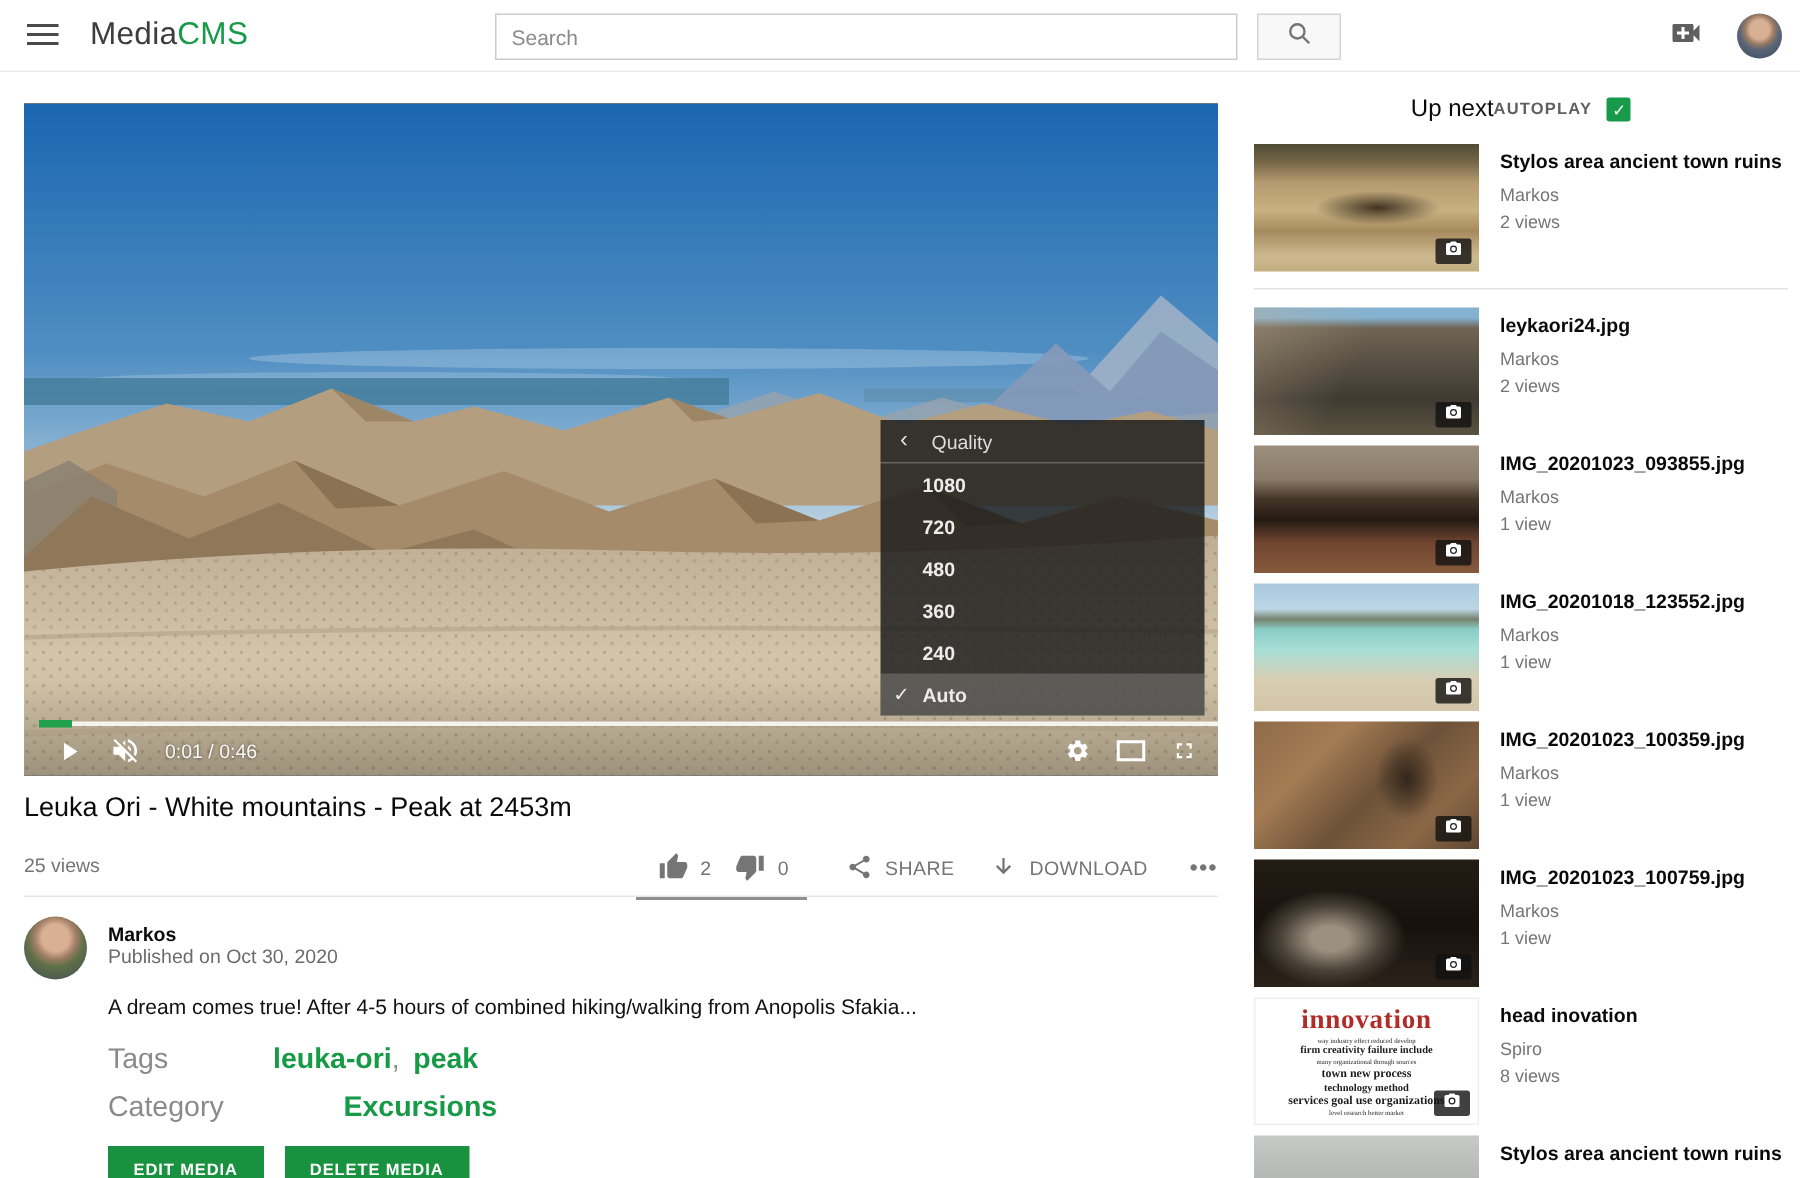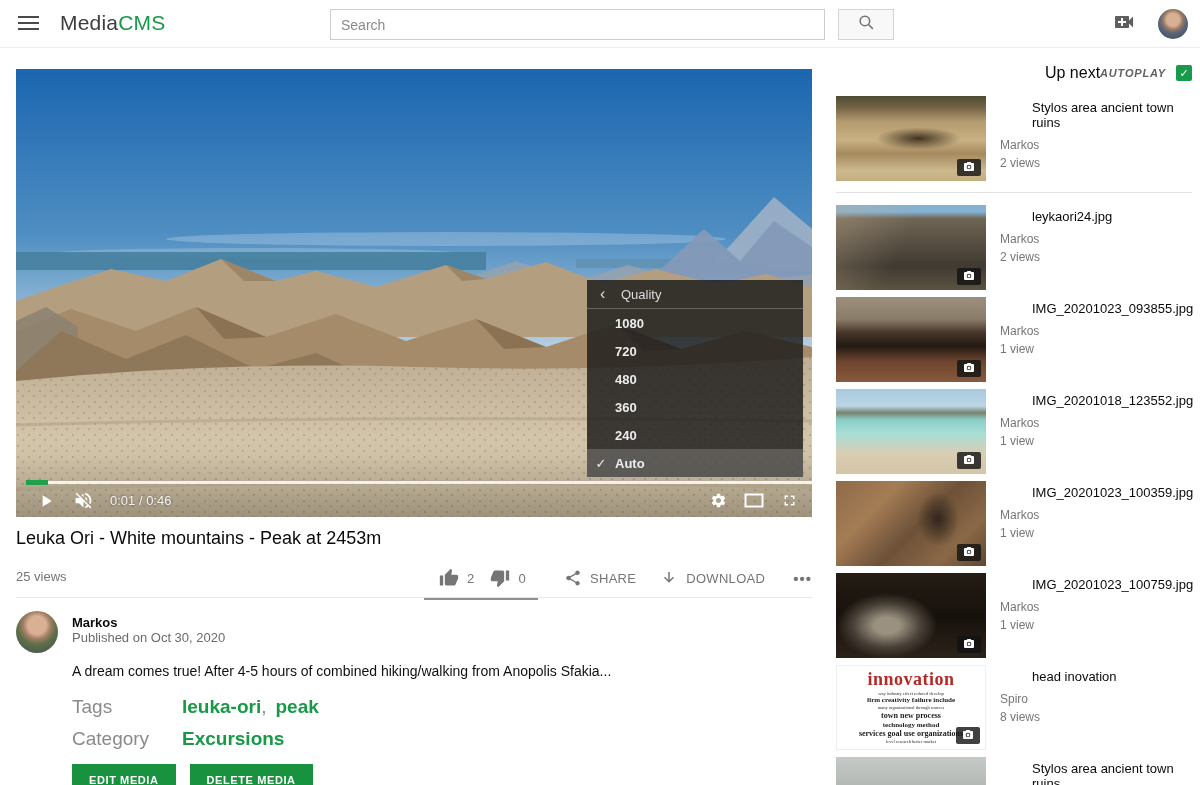--- a/index.html
+++ b/index.html
@@ -72,45 +72,45 @@
   .author-avatar { width:42px; height:42px; border-radius:50%; flex:none; cursor:pointer;
     background: radial-gradient(circle at 50% 34%, #d9b094 0 26%, #a07d64 40%, #607048 55%, #3c4b56 100%); }
   .author-meta { margin-left:14px; padding-top:4px; }
   .author-name { font-size:13px; font-weight:bold; color:#0a0a0a; }
   .published { font-size:13px; color:#6b6b6b; margin-top:0; }
   .description { position:absolute; left:72px; top:663px; width:640px; font-size:14px; color:#111; }
 
   .kv-row { position:absolute; left:72px; font-size:19px; display:flex; }
   .kv-label { width:110px; color:#8a8a8a; }
   .kv-tags { top:696px; }
-  .kv-cat { top:728px; }
+  .kv-cat { top:728px;gap:47px; }
   .green-link { color:#169a46; font-weight:600; cursor:pointer; text-decoration:none; }
   .tag-sep { color:#8a8a8a; margin-right:9px; }
 
   .btn-row { position:absolute; left:72px; top:764px; display:flex; gap:14px; }
   .g-btn { background:#18923e; color:#fff; border:none; font-family:inherit; font-size:11px; font-weight:bold;
     letter-spacing:.6px; padding:10px 17px; cursor:pointer; }
 
   
   .sidebar { position:absolute; left:836px; top:60px; width:356px; }
-  .sb-header { height:26px; display:flex; align-items:center; justify-content:flex-end; margin-bottom:10px; }
+  .sb-header { height:26px; display:flex; align-items:center; justify-content:center; margin-bottom:10px; }
   .sb-title { font-size:16px; color:#0a0a0a; }
-  .autoplay { display:flex; align-items:center; gap:10px;font-style:italic; }
+  .autoplay { display:flex; align-items:center; gap:10px; }
   .autoplay-label { font-size:11px; font-weight:bold; color:#606060; letter-spacing:.8px; }
   .autoplay-check { width:16px; height:16px; background:#179a49; border-radius:2px; color:#fff; font-size:11px;
     display:flex; align-items:center; justify-content:center; cursor:pointer; }
 
   .upnext-item { display:flex; margin-bottom:7px; cursor:pointer; }
   .upnext-item.first { margin-bottom:11px; }
   .upnext-divider { border-top:1px solid #e2e2e2; margin-bottom:12px; }
   .thumb { width:150px; height:85px; position:relative; flex:none; overflow:hidden; background:#ddd; }
   .badge { position:absolute; right:5px; bottom:5px; width:24px; height:17px; background:rgba(18,18,18,.8);
     border-radius:2px; display:flex; align-items:center; justify-content:center; }
   .info { margin-left:14px; padding-top:4px; min-width:0; }
-  .i-title { font-size:13px; font-weight:normal; color:#0a0a0a;margin-left:32px; }
+  .i-title { font-size:13px; font-weight:bold; color:#0a0a0a; }
   .i-author { font-size:12px; color:#767676; margin-top:8px; }
   .i-views { font-size:12px; color:#767676; margin-top:4px; }
 
   .t1 { background:
     radial-gradient(60px 16px at 55% 50%, rgba(40,28,16,.85), transparent 70%),
     linear-gradient(180deg,#4f4c35 0%,#756547 14%,#b49a6e 30%,#c9b183 52%,#a58a5e 68%,#cdb98e 88%,#c3ae82 100%); }
   .t2 { background:
     linear-gradient(115deg, rgba(196,176,146,.35), transparent 45%),
     linear-gradient(180deg,#84b2d2 0%,#84b2d2 8%,#6f6555 16%,#564e42 45%,#403a31 72%,#5a5241 100%); }
   .t3 { background:

